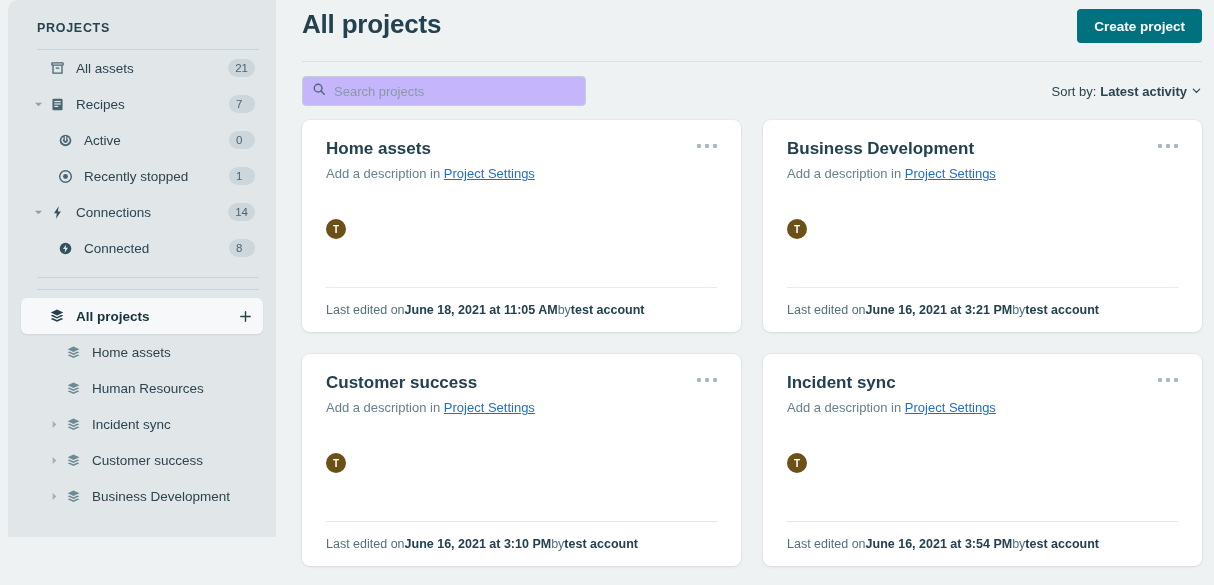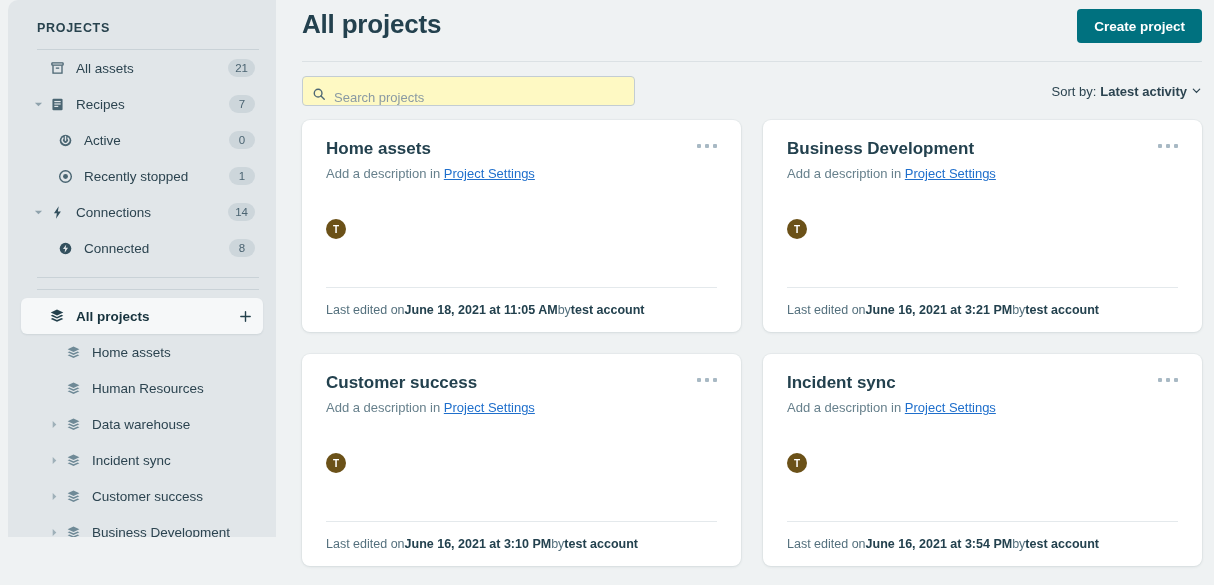--- a/index.html
+++ b/index.html
@@ -103,21 +103,21 @@
   .nav-row.selected .nav-label { font-weight: bold; color: #16323d; }
 
   .badge {
     font-size: 11.5px;
     color: #4b6472;
     background: #cdd6db;
     border-radius: 9px;
     min-width: 26px;
     height: 18px;
     line-height: 18px;
-    text-align: center;
+    text-align: left;
     padding: 0 7px;
     flex: 0 0 auto;
     margin-left: 6px;
   }
 
   .plus-btn {
     width: 20px;
     height: 20px;
     flex: 0 0 20px;
     display: flex;
@@ -175,27 +175,27 @@
     margin: 1px 0 0 0;
   }
 
   .toolbar {
     display: flex;
     align-items: center;
     justify-content: space-between;
     height: 58px;
   }
   .search-wrap {
-    width: 333px;
+    width: 284px;
     height: 30px;
-    background: #fef9c3;
+    background: #c4b5fd;
     border: 1px solid #c3cdd3;
     border-radius: 4px;
     display: flex;
-    align-items: flex-end;
+    align-items: center;
     padding: 0 9px;
   }
   .search-wrap svg { flex: 0 0 auto; color: #4e6774; }
   .search-input {
     border: none;
     outline: none;
     flex: 1 1 auto;
     font-size: 13px;
     color: #2c4450;
     margin-left: 8px;
@@ -429,35 +429,20 @@
           <span class="nav-icon">
             <svg width="15" height="15" viewBox="0 0 16 16">
               <path d="M8 1.6L1.7 4.5 8 7.4l6.3-2.9z" fill="#6f8a97"></path>
               <path d="M1.7 7.7L8 10.6l6.3-2.9-1.9-.9L8 8.9 3.6 6.8z" fill="#6f8a97"></path>
               <path d="M1.7 10.9L8 13.8l6.3-2.9-1.9-.9L8 12.1l-4.4-2.1z" fill="#6f8a97"></path>
             </svg>
           </span>
           <span class="nav-label">Human Resources</span>
         </div>
 
-        <div class="nav-row proj-child">
-          <span class="caret">
-            <svg width="9" height="9" viewBox="0 0 10 10">
-                <path d="M3 1l4 4-4 4z" fill="#9fb0b9"></path>
-              </svg>
-          </span>
-          <span class="nav-icon">
-            <svg width="15" height="15" viewBox="0 0 16 16">
-              <path d="M8 1.6L1.7 4.5 8 7.4l6.3-2.9z" fill="#6f8a97"></path>
-              <path d="M1.7 7.7L8 10.6l6.3-2.9-1.9-.9L8 8.9 3.6 6.8z" fill="#6f8a97"></path>
-              <path d="M1.7 10.9L8 13.8l6.3-2.9-1.9-.9L8 12.1l-4.4-2.1z" fill="#6f8a97"></path>
-            </svg>
-          </span>
-          <span class="nav-label">Data warehouse</span>
-        </div>
 
         <div class="nav-row proj-child">
           <span class="caret">
             <svg width="9" height="9" viewBox="0 0 10 10">
                 <path d="M3 1l4 4-4 4z" fill="#9fb0b9"></path>
               </svg>
           </span>
           <span class="nav-icon">
             <svg width="15" height="15" viewBox="0 0 16 16">
               <path d="M8 1.6L1.7 4.5 8 7.4l6.3-2.9z" fill="#6f8a97"></path>

